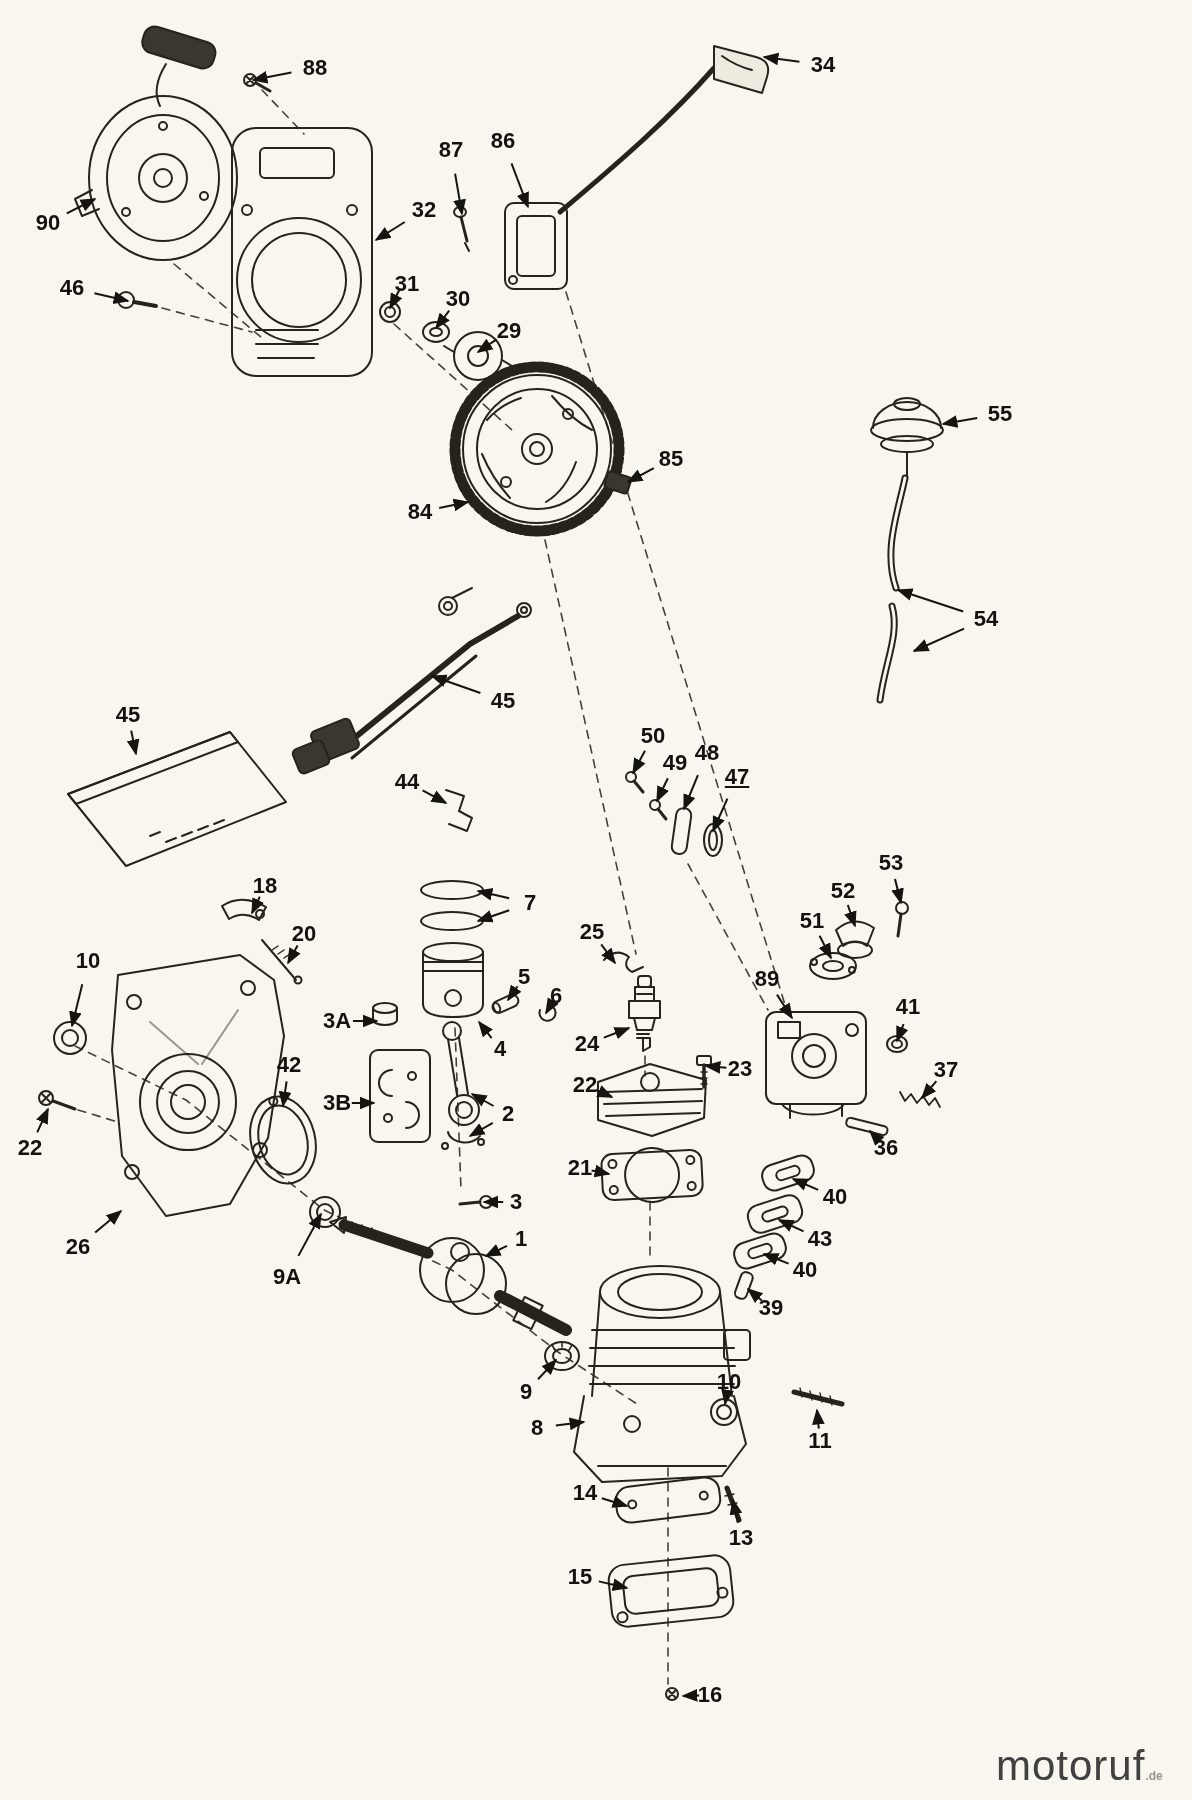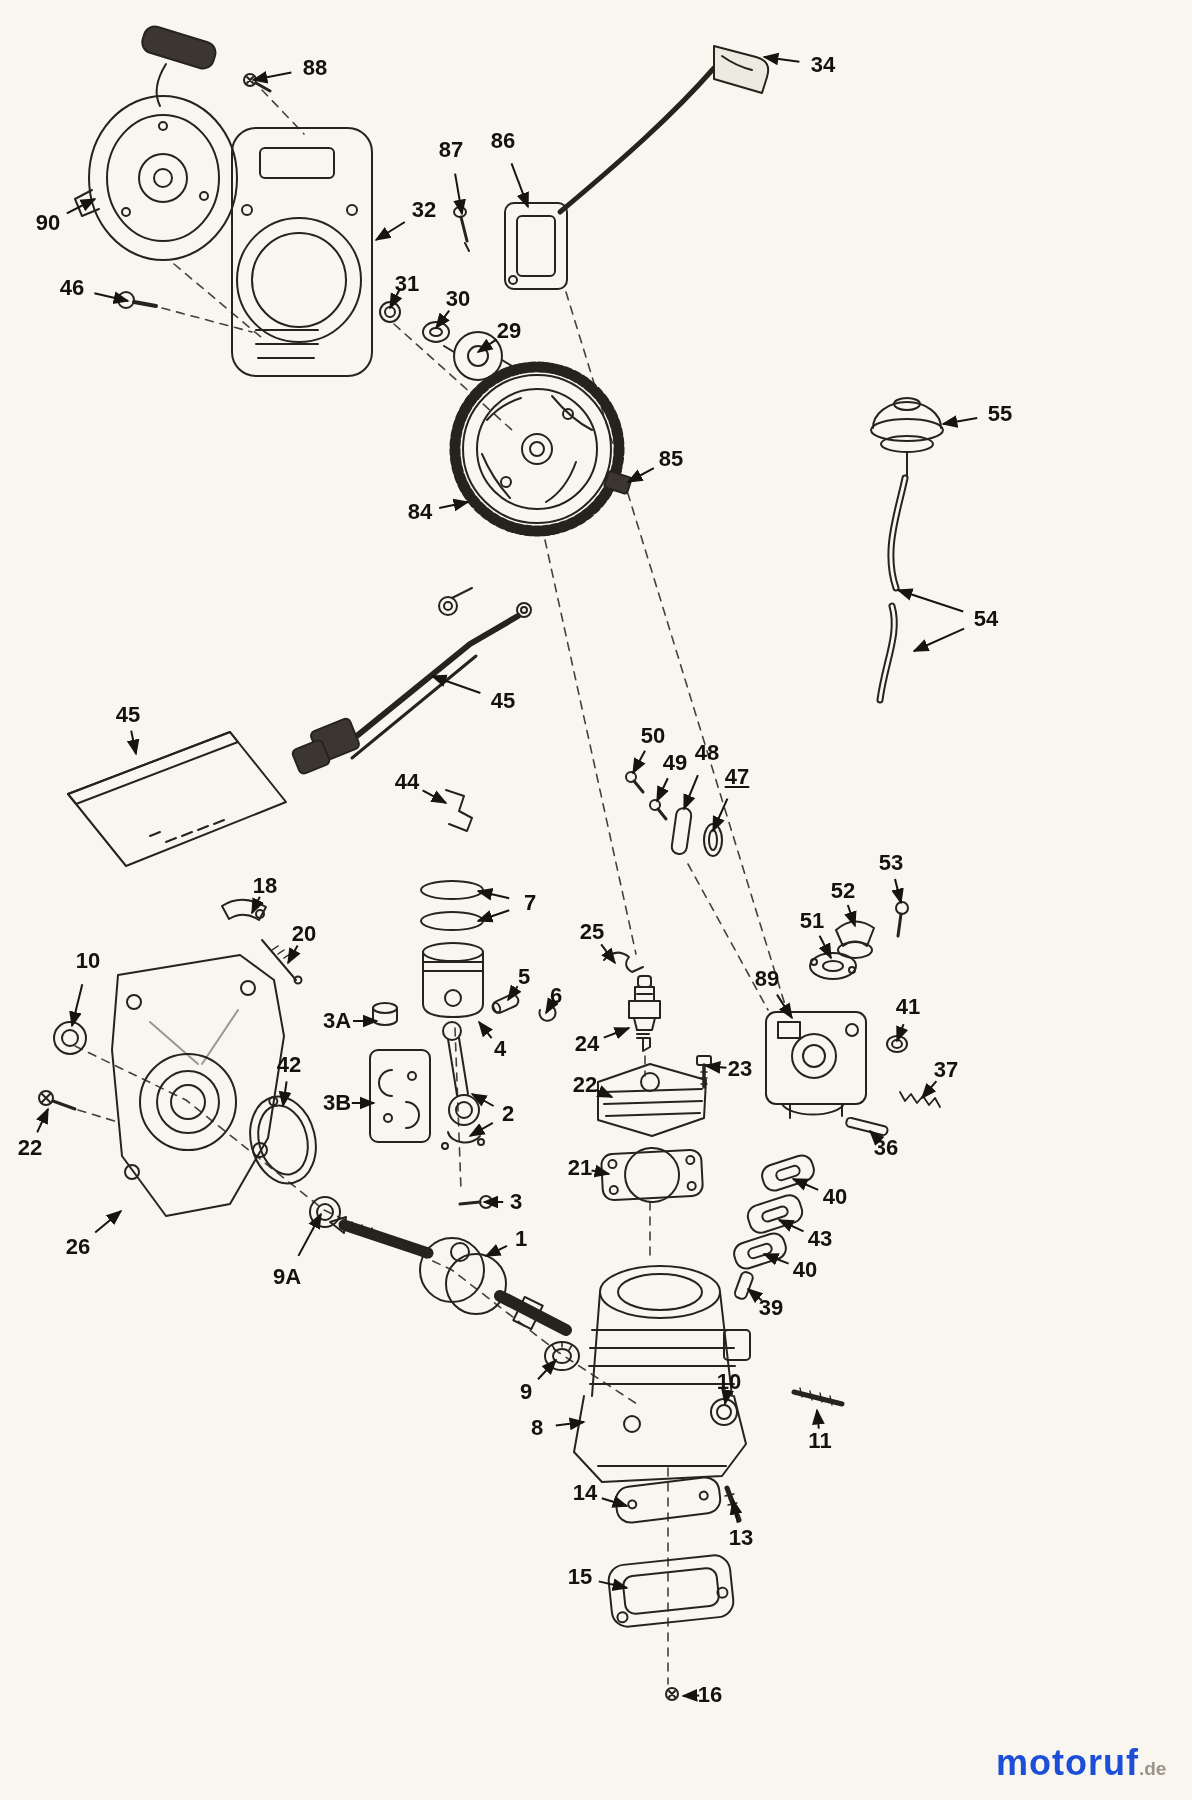--- a/index.html
+++ b/index.html
@@ -6,22 +6,22 @@
   .stage{position:relative;width:1192px;height:1800px;background:#f8f6ef;overflow:hidden;
          font-family:"Liberation Sans",sans-serif;}
   svg.art{position:absolute;left:0;top:0;}
   .leader{stroke:#16140f;stroke-width:2;}
   .dash{stroke-dasharray:8 7;stroke-width:1.6;stroke:#45413a;fill:none;}
   .dk{fill:#3b3730;}
   .lt{fill:#edeadf;}
   #callouts .callout{position:absolute;transform:translate(-50%,-50%);
         font-weight:bold;font-size:22px;color:#14120e;white-space:nowrap;}
   .watermark{position:absolute;left:996px;top:1742px;white-space:nowrap;}
-  .watermark .brand{font-weight:bold;font-size:36px;color:#1d4ed8;letter-spacing:1px;}
-  .watermark .tld{font-weight:bold;font-size:19px;color:#9a948a;}
+  .watermark .brand{font-weight:normal;font-size:42px;color:#404040;letter-spacing:1px;}
+  .watermark .tld{font-weight:bold;font-size:12px;color:#9a948a;}
 </style>
 </head>
 <body>
 
 <div class="stage">
 
   <svg class="art" width="1192" height="1800" viewBox="0 0 1192 1800">
     <defs>
       <marker id="arrowhead" viewBox="0 0 10 8" refX="9" refY="4" markerWidth="8" markerHeight="7" orient="auto-start-reverse">
         <path d="M0 0 L10 4 L0 8 z" fill="#16140f" stroke="none"></path>

